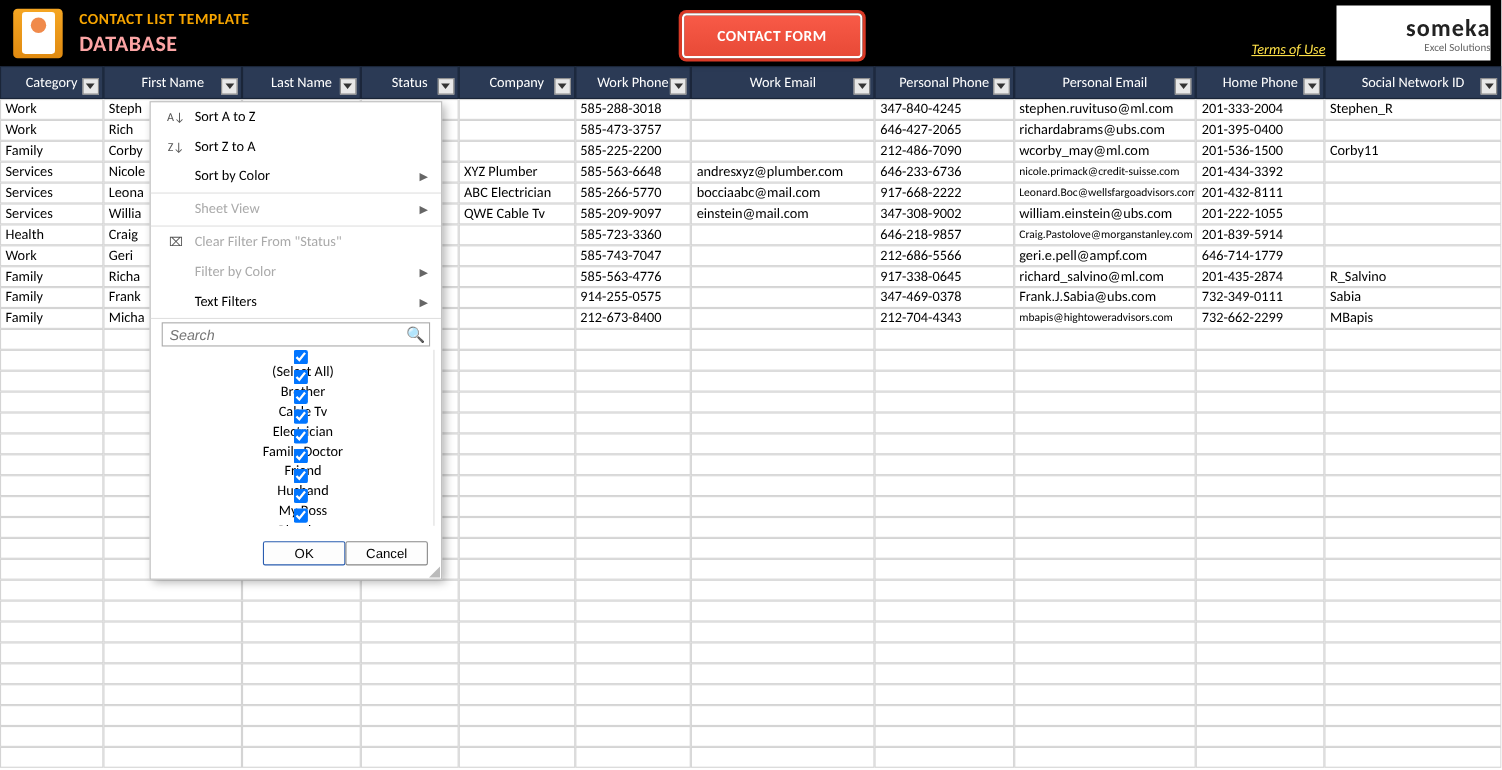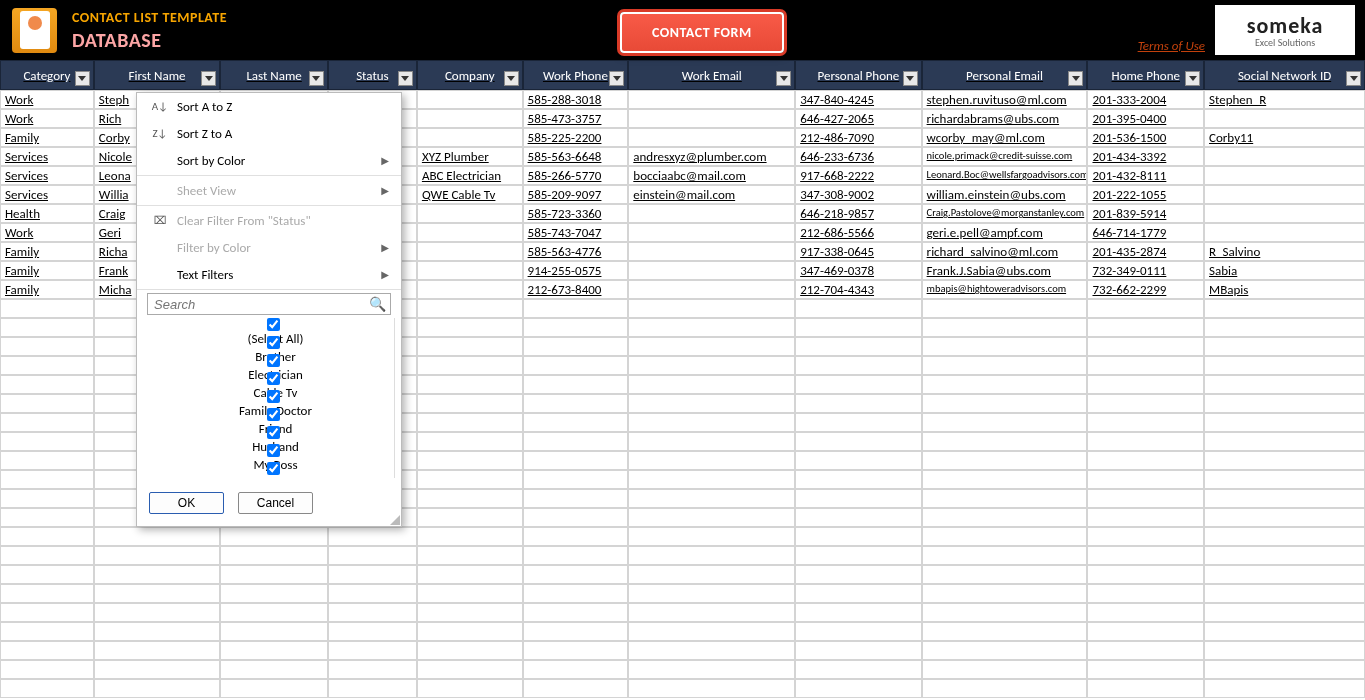--- a/index.html
+++ b/index.html
@@ -5,25 +5,25 @@
 * { margin:0; padding:0; box-sizing:border-box; }
 body { font-family: Calibri, Arial, sans-serif; font-size:13px; background:#fff; width:1365px; height:700px; overflow:hidden; position:relative; }
 .topbar { background:#000; height:60px; display:flex; align-items:center; position:relative; }
 .logo-icon { width:45px; height:45px; background:linear-gradient(#f5a623,#e08a10); margin-left:12px; border-radius:4px; display:flex; align-items:center; justify-content:center; position:relative; }
 .logo-icon::before { content:""; position:absolute; width:30px; height:38px; background:#fff; border-radius:3px; }
 .logo-icon::after { content:""; position:absolute; width:14px; height:14px; background:#f08a4b; border-radius:50%; top:8px; }
 .titles { margin-left:15px; }
 .t1 { color:#f7a500; font-weight:bold; font-size:14px; letter-spacing:.5px; }
 .t2 { color:#fca5a5; font-weight:bold; font-size:20px; letter-spacing:.5px; margin-top:2px; }
 .contact-btn { position:absolute; left:620px; top:12px; background:linear-gradient(#f85a47,#e84a37); color:#fff; padding:10px 30px; font-weight:bold; font-size:14px; letter-spacing:.5px; border-radius:4px; border:2px solid #fff; box-shadow:0 0 0 3px #d93a27, 0 3px 8px rgba(0,0,0,.4); cursor:pointer; }
-.terms { position:absolute; right:160px; top:38px; color:#c2410c; font-style:italic; text-decoration:underline; font-size:13px; cursor:pointer; }
-.brand { position:absolute; right:10px; top:5px; width:140px; height:50px; background:#fff; display:flex; flex-direction:column; align-items:center; justify-content:center; }
+.terms { position:absolute; right:160px; top:38px; color:#fde047; font-style:italic; text-decoration:underline; font-size:13px; cursor:pointer; }
+.brand { position:absolute; right:10px; top:5px; width:140px; height:50px; background:#fff; display:flex; flex-direction:column; align-items:flex-end; justify-content:center; }
 .brand-main { font-size:22px; font-weight:bold; letter-spacing:1px; color:#222; }
 .brand-sub { font-size:10px; color:#666; margin-top:-3px; }
-.grid { width:100%;text-decoration:underline; }
+.grid { width:100%; }
 .headrow { display:flex; background:#2b3a55; color:#fff; height:30px; }
 .headrow .hc { border:1px solid #1a2538; display:flex; align-items:center; justify-content:center; position:relative; font-size:13px; padding:0 4px; }
 .hc .dd { position:absolute; right:3px; bottom:3px; width:15px; height:15px; background:#e8e8e8; border:1px solid #888; display:flex; align-items:center; justify-content:center; cursor:pointer; }
 .hc .dd::after { content:""; border-left:4px solid transparent; border-right:4px solid transparent; border-top:5px solid #333; }
 .c0{width:95px}.c1{width:128px}.c2{width:109px}.c3{width:90px}.c4{width:107px}.c5{width:107px}.c6{width:169px}.c7{width:128px}.c8{width:168px}.c9{width:118px}.c10{width:163px}
 .row { display:flex; height:19px; }
 .row .cell { border:1px solid #d4d4d4; padding:1px 4px; font-size:13px; overflow:hidden; white-space:nowrap; }
 .row .cell.sm { font-size:10.5px; }
 .menu { position:absolute; left:136px; top:92px; width:266px; background:#fff; border:1px solid #bbb; box-shadow:3px 3px 8px rgba(0,0,0,.3); font-size:13px; }
 .menu-item { display:flex; align-items:center; height:27px; padding:0 12px 0 10px; cursor:pointer; }
@@ -34,21 +34,21 @@
 .menu-sep { height:1px; background:#e0e0e0; margin:1px 0; }
 .search-box { margin:3px 10px 0 10px; position:relative; }
 .search-box input { width:100%; height:22px; padding:2px 24px 2px 6px; border:1px solid #aaa; font-style:italic; color:#888; font-size:13px; }
 .search-box .sicon { position:absolute; right:4px; top:3px; color:#888; font-size:14px; }
 .checklist { margin:3px 6px 0 24px; height:160px; overflow-y:auto; border-right:1px solid #ddd; padding-right:4px; }
 .checklist::-webkit-scrollbar { width:12px; }
 .checklist::-webkit-scrollbar-track { background:#f0f0f0; }
 .checklist::-webkit-scrollbar-thumb { background:#c0c0c0; }
 .check-item { display:flex; align-items:center; height:18px; font-size:13px; cursor:pointer;flex-direction:column; }
 .check-item input { margin-right:5px; }
-.menu-buttons { display:flex; justify-content:flex-start; gap:14px; padding:14px 12px 12px 12px; }
+.menu-buttons { display:flex; justify-content:flex-end; padding:14px 12px 12px 12px; }
 .menu-buttons button { width:75px; height:22px; font-size:12px; border:1px solid #888; background:#fdfdfd; cursor:pointer; border-radius:2px; }
 .menu-buttons button.primary { border:1px solid #2a5db0; }
 .corner { position:absolute; right:1px; bottom:1px; width:0; height:0; border-left:10px solid transparent; border-bottom:10px solid #bbb; }
 </style>
 </head>
 <body>
 
 <div class="topbar">
   <div class="logo-icon"></div>
   <div class="titles">
@@ -541,25 +541,25 @@
       <div class="check-item">
         <input type="checkbox" checked="" style="">
         <span>(Select All)</span>
       </div>
       <div class="check-item">
         <input type="checkbox" checked="" style="">
         <span>Brother</span>
       </div>
       <div class="check-item">
         <input type="checkbox" checked="" style="">
+        <span>Cable Tv</span>
+      </div>
+      <div class="check-item">
+        <input type="checkbox" checked="" style="">
         <span>Electrician</span>
-      </div>
-      <div class="check-item">
-        <input type="checkbox" checked="" style="">
-        <span>Cable Tv</span>
       </div>
       <div class="check-item">
         <input type="checkbox" checked="" style="">
         <span>Family Doctor</span>
       </div>
       <div class="check-item">
         <input type="checkbox" checked="" style="">
         <span>Friend</span>
       </div>
       <div class="check-item">

